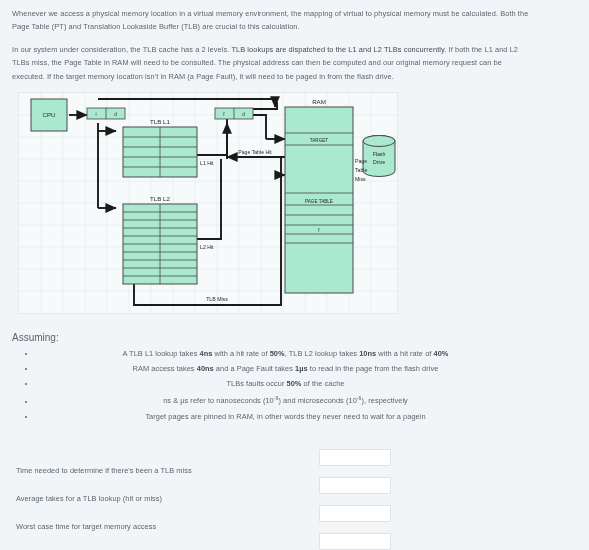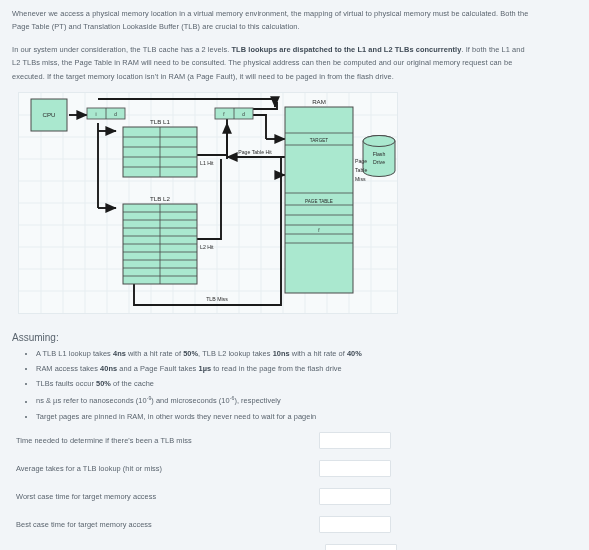--- a/index.html
+++ b/index.html
@@ -23,21 +23,21 @@
     box-sizing: border-box;
     padding: 7px 12px 0 12px;
   }
   p.para {
     margin: 0 0 9px 0;
     line-height: 13.4px;
     font-size: 7.4px;
     color: #5a646e;
     letter-spacing: 0.08px;
   }
-  p.para b { color: #3f4a55; font-weight: bold; }
+  p.para b { color: #3f4a55; font-weight: normal; }
 
   
   .diagram-wrap {
     position: relative;
     width: 380px;
     height: 222px;
     margin: 4px 0 6px 6px;
     background: #f7fafb;
     border: 1px solid #e3eaee;
     box-sizing: border-box;
@@ -54,23 +54,24 @@
     fill: #2b2b2b;
     text-anchor: middle;
   }
   text.lbl.small { font-size: 5.2px; }
   text.lbl.tiny { font-size: 4.6px; }
   text.lbl.left { text-anchor: start; }
 
   
   .assume-title { margin: 18px 0 4px 0; font-size: 10px; color: #5a646e; }
   ul.assume {
-    margin: 0 0 9px 0;
+    margin: 0 0 26px 0;
     padding-left: 24px;
     list-style: disc;
+    text-align: center;
   }
   ul.assume li {
     font-size: 7.4px;
     line-height: 13.5px;
     color: #5a646e;
     margin-bottom: 1.5px;
     letter-spacing: 0.05px;
   }
   ul.assume li b { color: #3f4a55; font-weight: bold; }
   sup { font-size: 5.2px; vertical-align: super; }
@@ -79,21 +80,21 @@
 
   
   .qrow {
     position: relative;
     height: 17px;
     margin-bottom: 11px;
   }
   .qlabel {
     position: absolute;
     left: 4px;
-    top: 4px;
+    top: 17px;
     font-size: 7.4px;
     color: #5a646e;
     white-space: nowrap;
     letter-spacing: 0.05px;
   }
   .qinput {
     position: absolute;
     left: 307px;
     top: 0;
     width: 72px;

